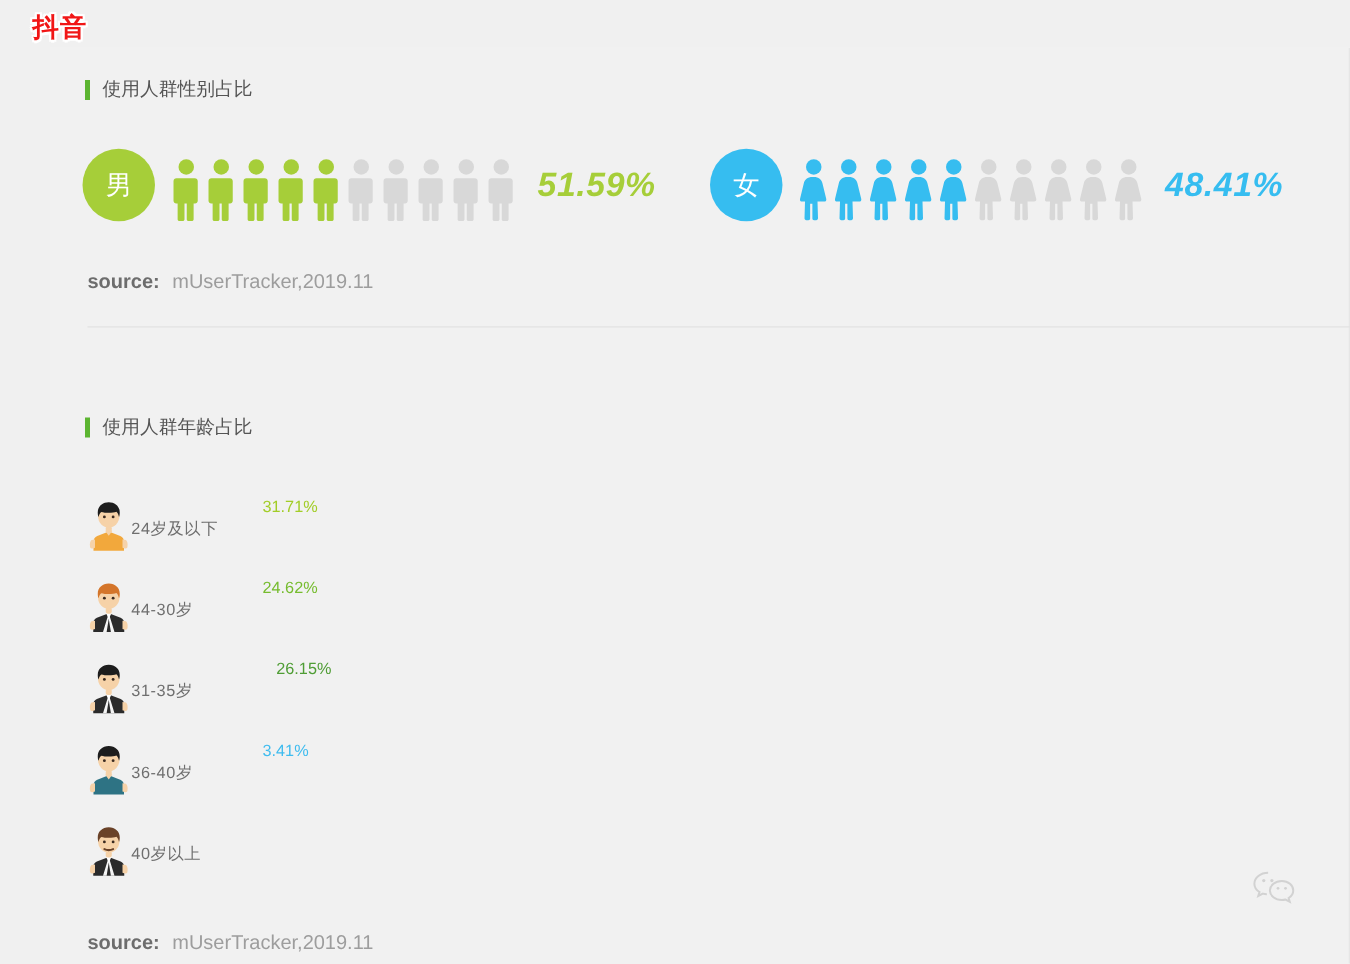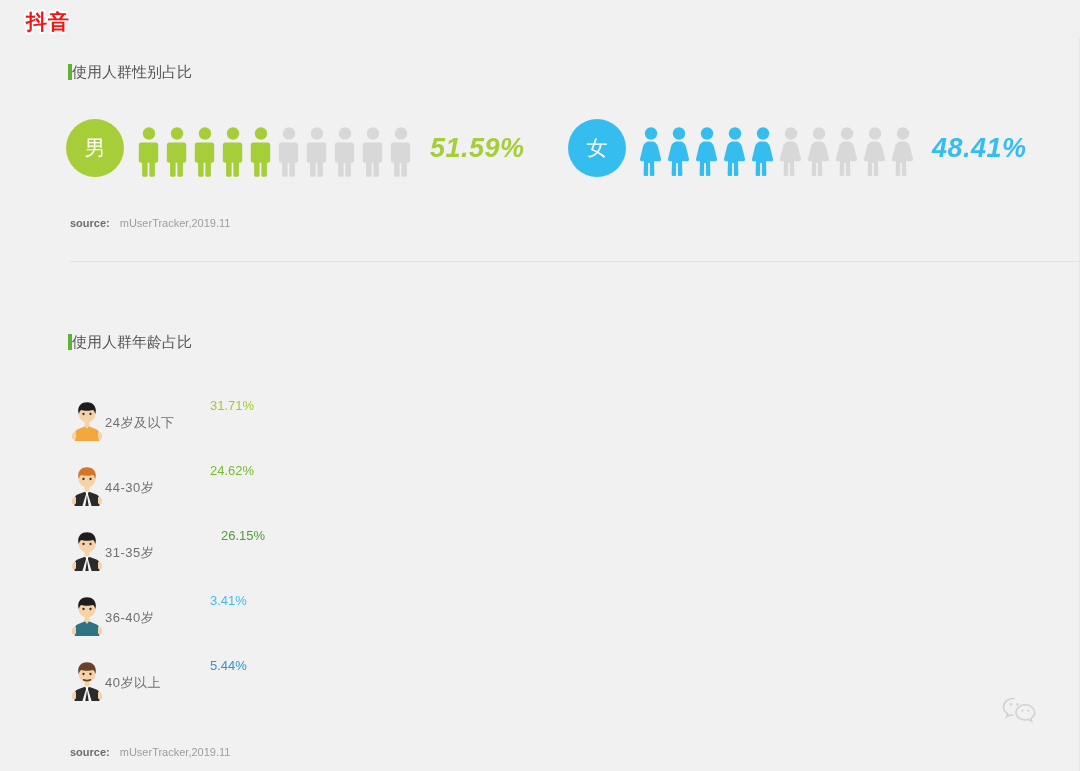--- a/index.html
+++ b/index.html
@@ -33,37 +33,38 @@
       -1.6px  1.6px 0 #fff, 1.6px  1.6px 0 #fff,
        0 -1.8px 0 #fff, 0 1.8px 0 #fff,
       -1.8px 0 0 #fff, 1.8px 0 0 #fff;
     z-index: 5;
   }
   
   .sec-title {
     position: absolute;
     font-size: 15px;
     color: #555;
+    padding-left: 10px;
     border-left: 4px solid #5cb531;
     line-height: 16px;
     height: 16px;
   }
   #gender-title { left: 68px; top: 64px; }
   #age-title    { left: 68px; top: 334px; }
 
   .divider {
     position: absolute;
     left: 70px; top: 261px;
     width: 1010px; height: 1px;
     background: #e2e2e2;
   }
 
   .source {
     position: absolute;
-    font-size: 11px;
+    font-size: 16px;
     color: #9d9d9d;
   }
   .source b { color: #6d6d6d; font-weight: bold; }
   .source span.val { margin-left: 10px; }
   #gender-source { left: 70px; top: 217px; }
   #age-source    { left: 70px; top: 746px; }
 
   
   .gender-block { position: absolute; display: flex; align-items: center; }
   #gender-male   { left: 66px;  top: 118px; }
@@ -324,21 +325,20 @@
           <path d="M2.2 33.5c-1.2 1.1-1.5 3-1.2 5.2.2 1.4 1 1.8 2 1.5l2-.6V33l-2.8.5z" fill="#f6d2a8"></path>
           <path d="M29.8 33.5c1.2 1.1 1.5 3 1.2 5.2-.2 1.4-1 1.8-2 1.5l-2-.6V33l2.8.5z" fill="#f6d2a8"></path>
           <rect x="13.6" y="22.4" width="4.8" height="5" rx="1.6" fill="#f6d2a8"></rect>
           <ellipse cx="16" cy="14.2" rx="8.6" ry="9.4" fill="#f6d2a8"></ellipse>
           <path d="M16 3.2c-5.2 0-8.8 3.4-8.8 8.2 0 1.6.3 2.8.6 3.6.6-2.4 1.6-3.6 2.4-4 2.6.9 9.1 1 11.9-.1.8.5 1.6 1.7 2.1 4.1.3-.8.6-2 .6-3.6 0-4.8-3.6-8.2-8.8-8.2z" fill="#6a4228"></path>
           <circle cx="12.5" cy="15" r="1.15" fill="#3a2a20"></circle>
           <circle cx="19.5" cy="15" r="1.15" fill="#3a2a20"></circle>
           <path d="M12.5 20.8q3.5 1.6 7 0" stroke="#6a4228" stroke-width="1.6" fill="none" stroke-linecap="round"></path>
         </svg></span>
       <span class="age-label">40岁以上</span>
-      <span class="bar-track"><span class="bar" style="width:131px;background:#2e95d4;"><span class="bar-val" style="color:#2e95d4;">5.44%</span></span></span>
     </div>
   </div>
 
 <div class="source" id="age-source">
   <b>source:</b><span class="val">mUserTracker,2019.11</span>
 </div>
 
 <div class="watermark">
   <span>
     <svg width="40" height="30" viewBox="0 0 40 30">

